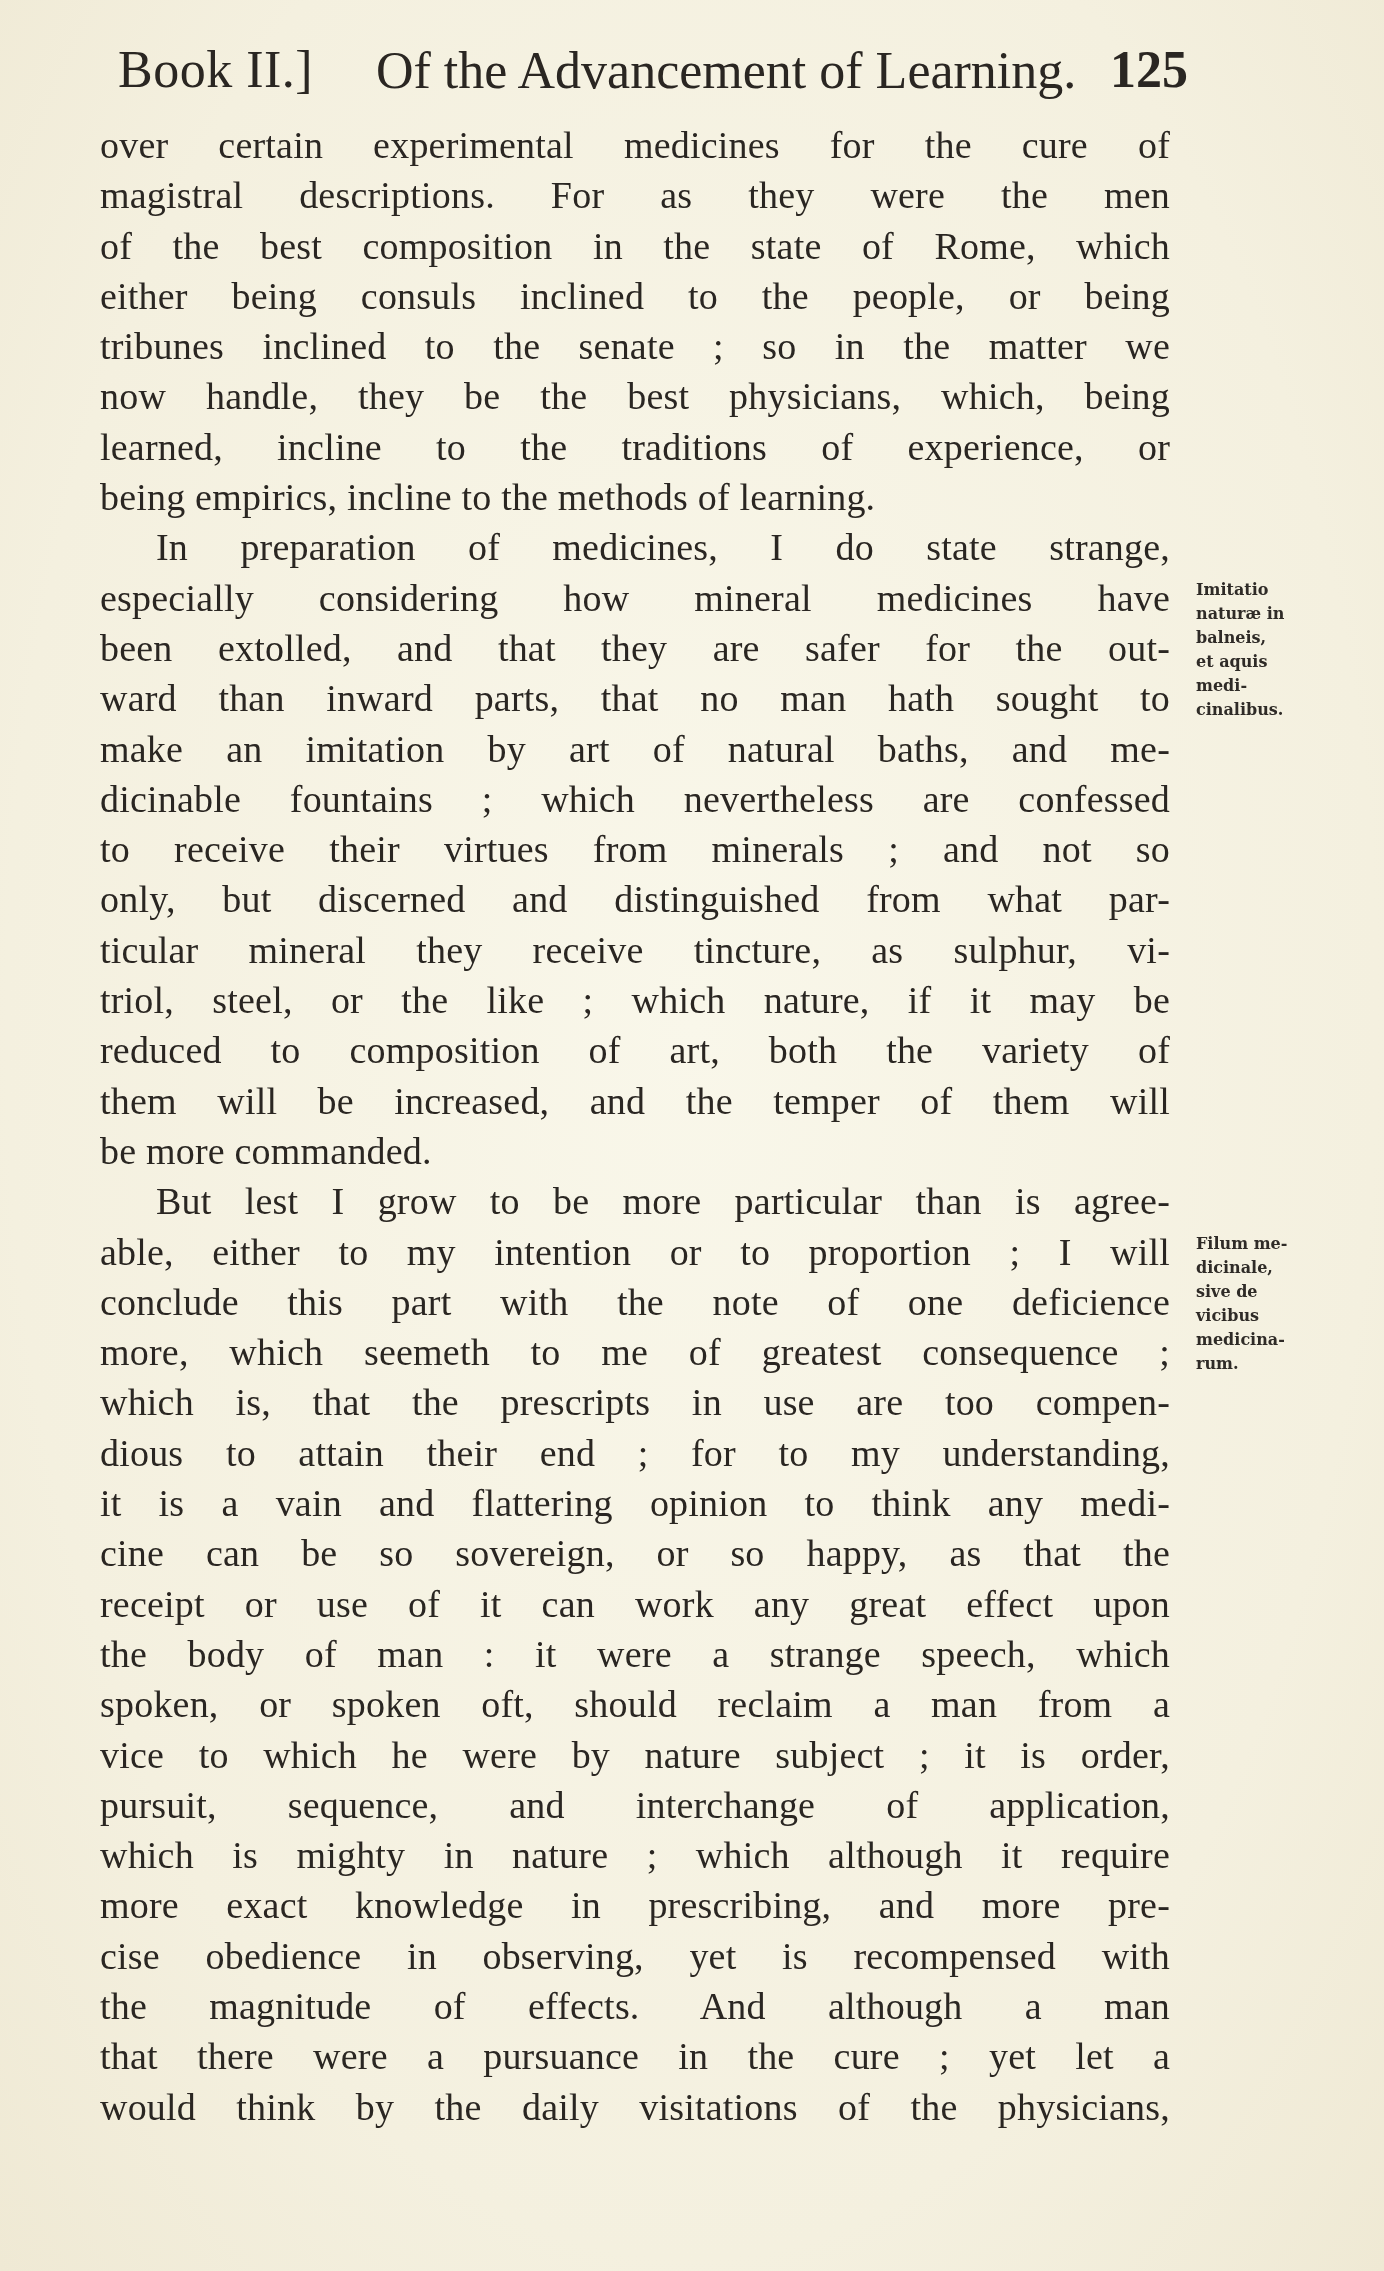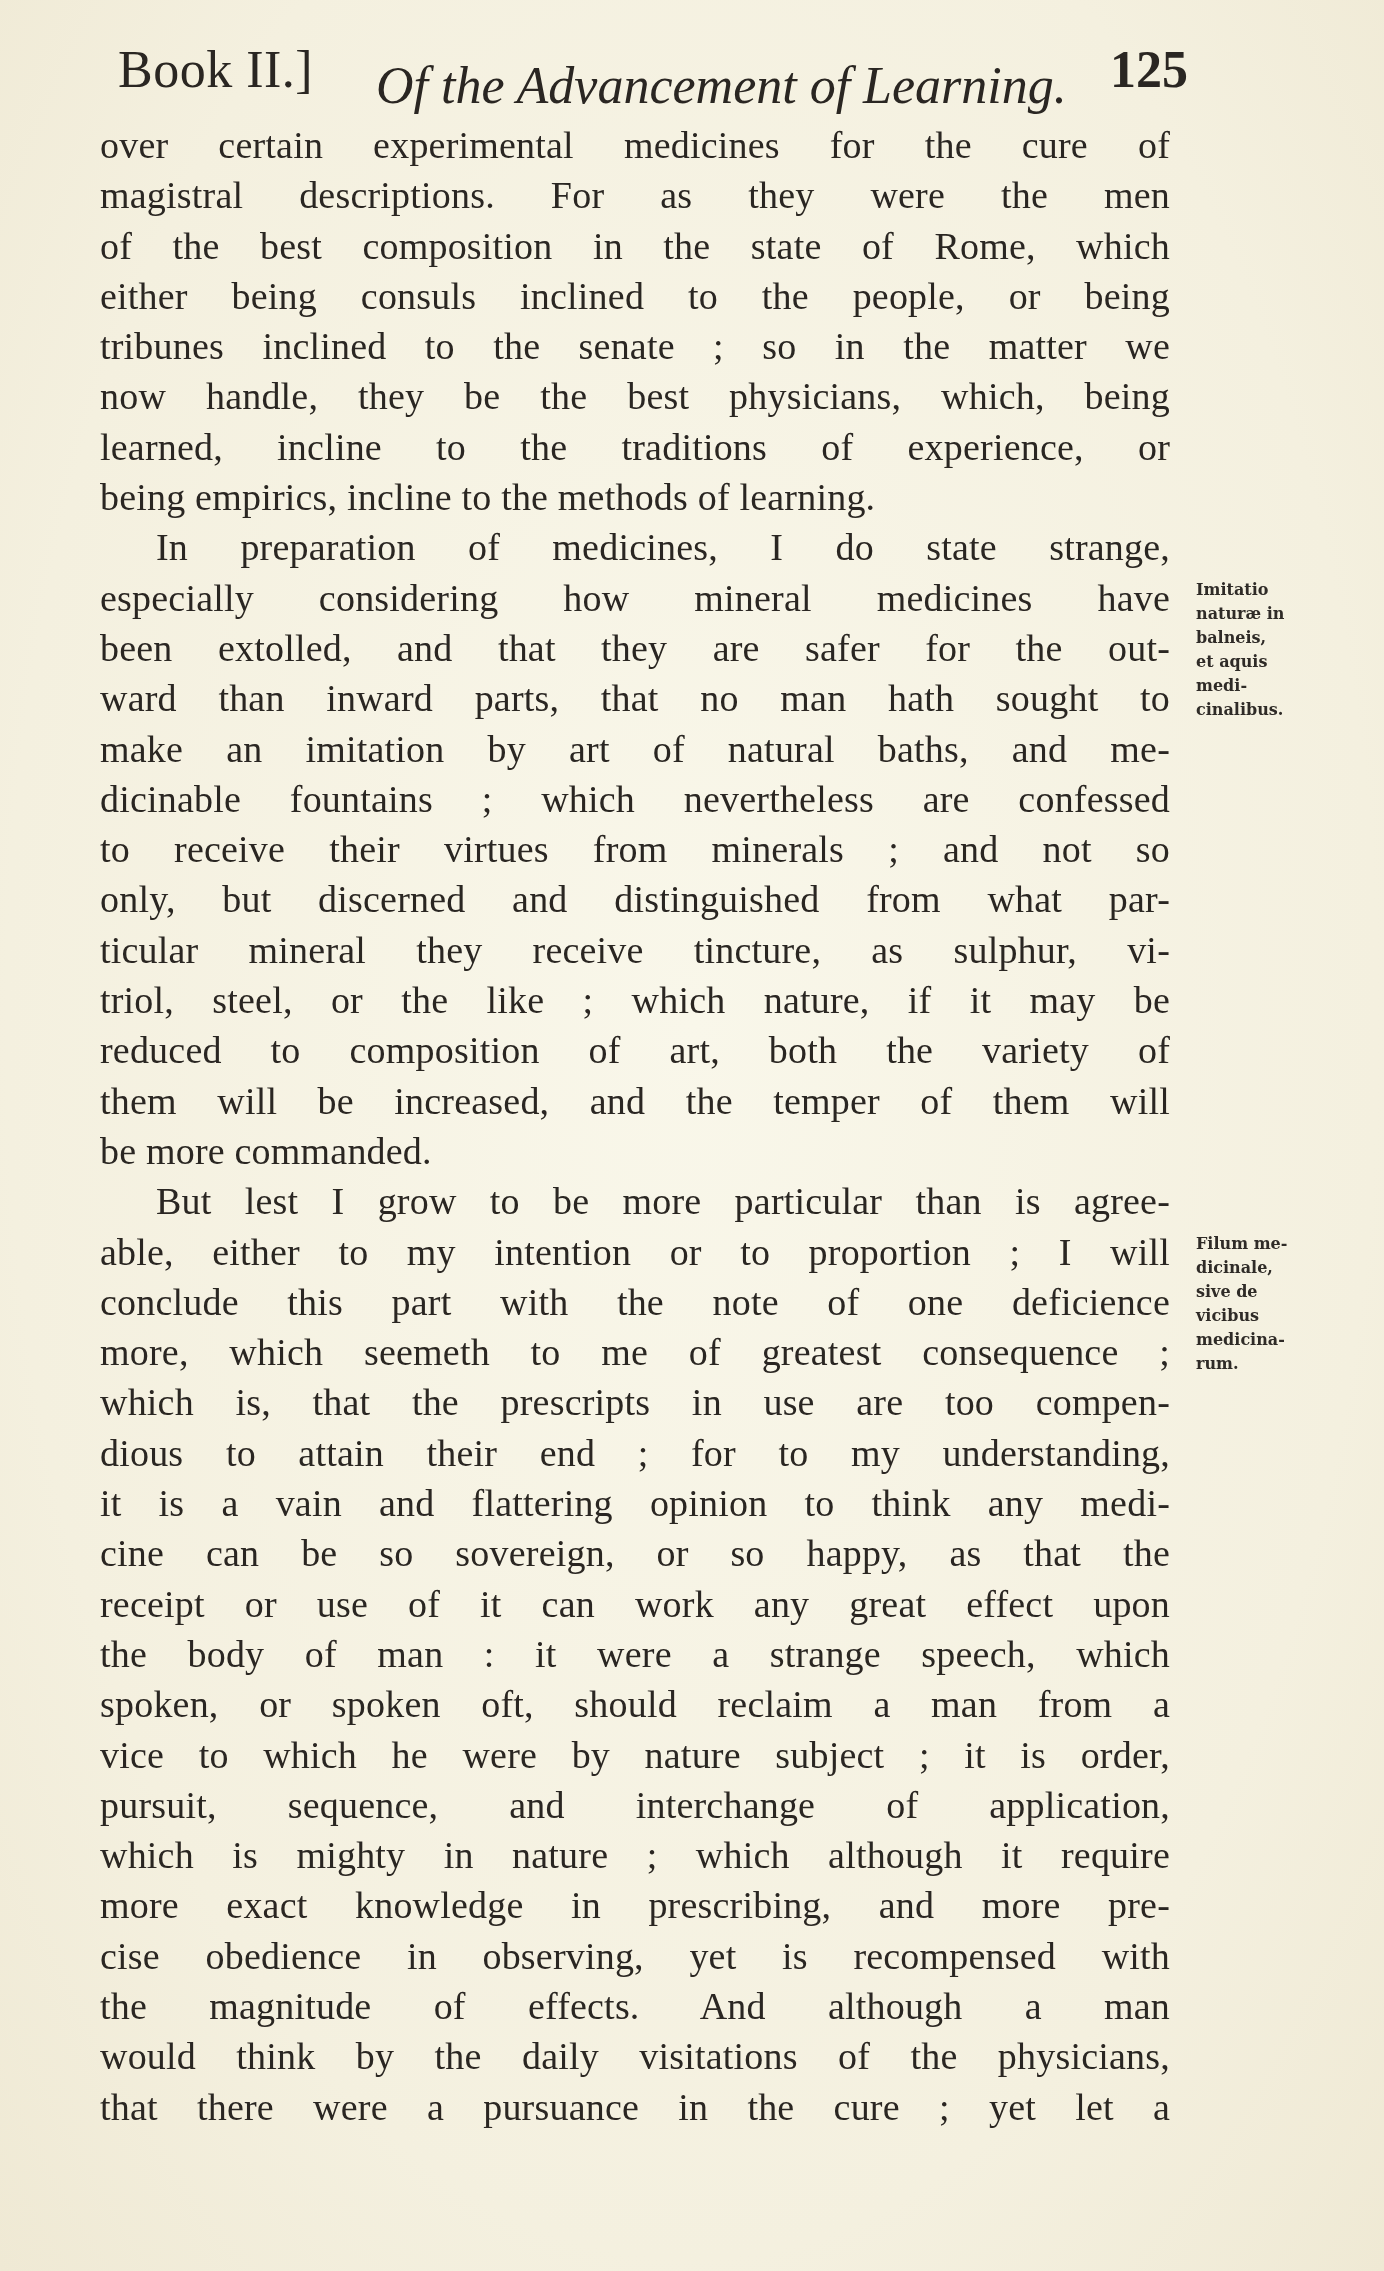--- a/index.html
+++ b/index.html
@@ -12,21 +12,21 @@
   }
   .page {
     position: absolute; left: 0; top: 0; width: 1384px; height: 2271px;
     background: radial-gradient(ellipse at 50% 45%, #f9f7ea 0%, #f4f0df 70%, #efe9d4 100%);
   }
   .header {
     position: absolute; left: 118px; top: 40px; width: 1070px; height: 60px;
     font-size: 52px; line-height: 60px; white-space: nowrap;
   }
   .header .book { position: absolute; left: 0; top: 0; letter-spacing: 0.5px; }
-  .header .title { position: absolute; left: 258px; top: 16px; font-style: italic; }
+  .header .title { position: absolute; left: 258px; top: 1px; }
   .header .pageno { position: absolute; right: 0; top: 0; font-weight: bold; }
   .body {
     position: absolute; left: 100px; top: 120px; width: 1070px;
   }
   .line {
     height: 50.3px; line-height: 50.3px;
     font-size: 38px; white-space: nowrap;
     text-align: justify; text-align-last: justify;
     letter-spacing: 0.2px;
   }
@@ -82,22 +82,22 @@
     <div class="line">cine can be so sovereign, or so happy, as that the</div>
     <div class="line">receipt or use of it can work any great effect upon</div>
     <div class="line">the body of man : it were a strange speech, which</div>
     <div class="line">spoken, or spoken oft, should reclaim a man from a</div>
     <div class="line">vice to which he were by nature subject ; it is order,</div>
     <div class="line">pursuit, sequence, and interchange of application,</div>
     <div class="line">which is mighty in nature ; which although it require</div>
     <div class="line">more exact knowledge in prescribing, and more pre-</div>
     <div class="line">cise obedience in observing, yet is recompensed with</div>
     <div class="line">the magnitude of effects.  And although a man</div>
+    <div class="line">that there were a pursuance in the cure ; yet let a</div>
     <div class="line">would think by the daily visitations of the physicians,</div>
-    <div class="line">that there were a pursuance in the cure ; yet let a</div>
   </div>
 
   <div class="margin-note" style="top:578px;">
     <div>Imitatio</div>
     <div>naturæ in</div>
     <div>balneis,</div>
     <div>et aquis</div>
     <div>medi-</div>
     <div>cinalibus.</div>
   </div>

